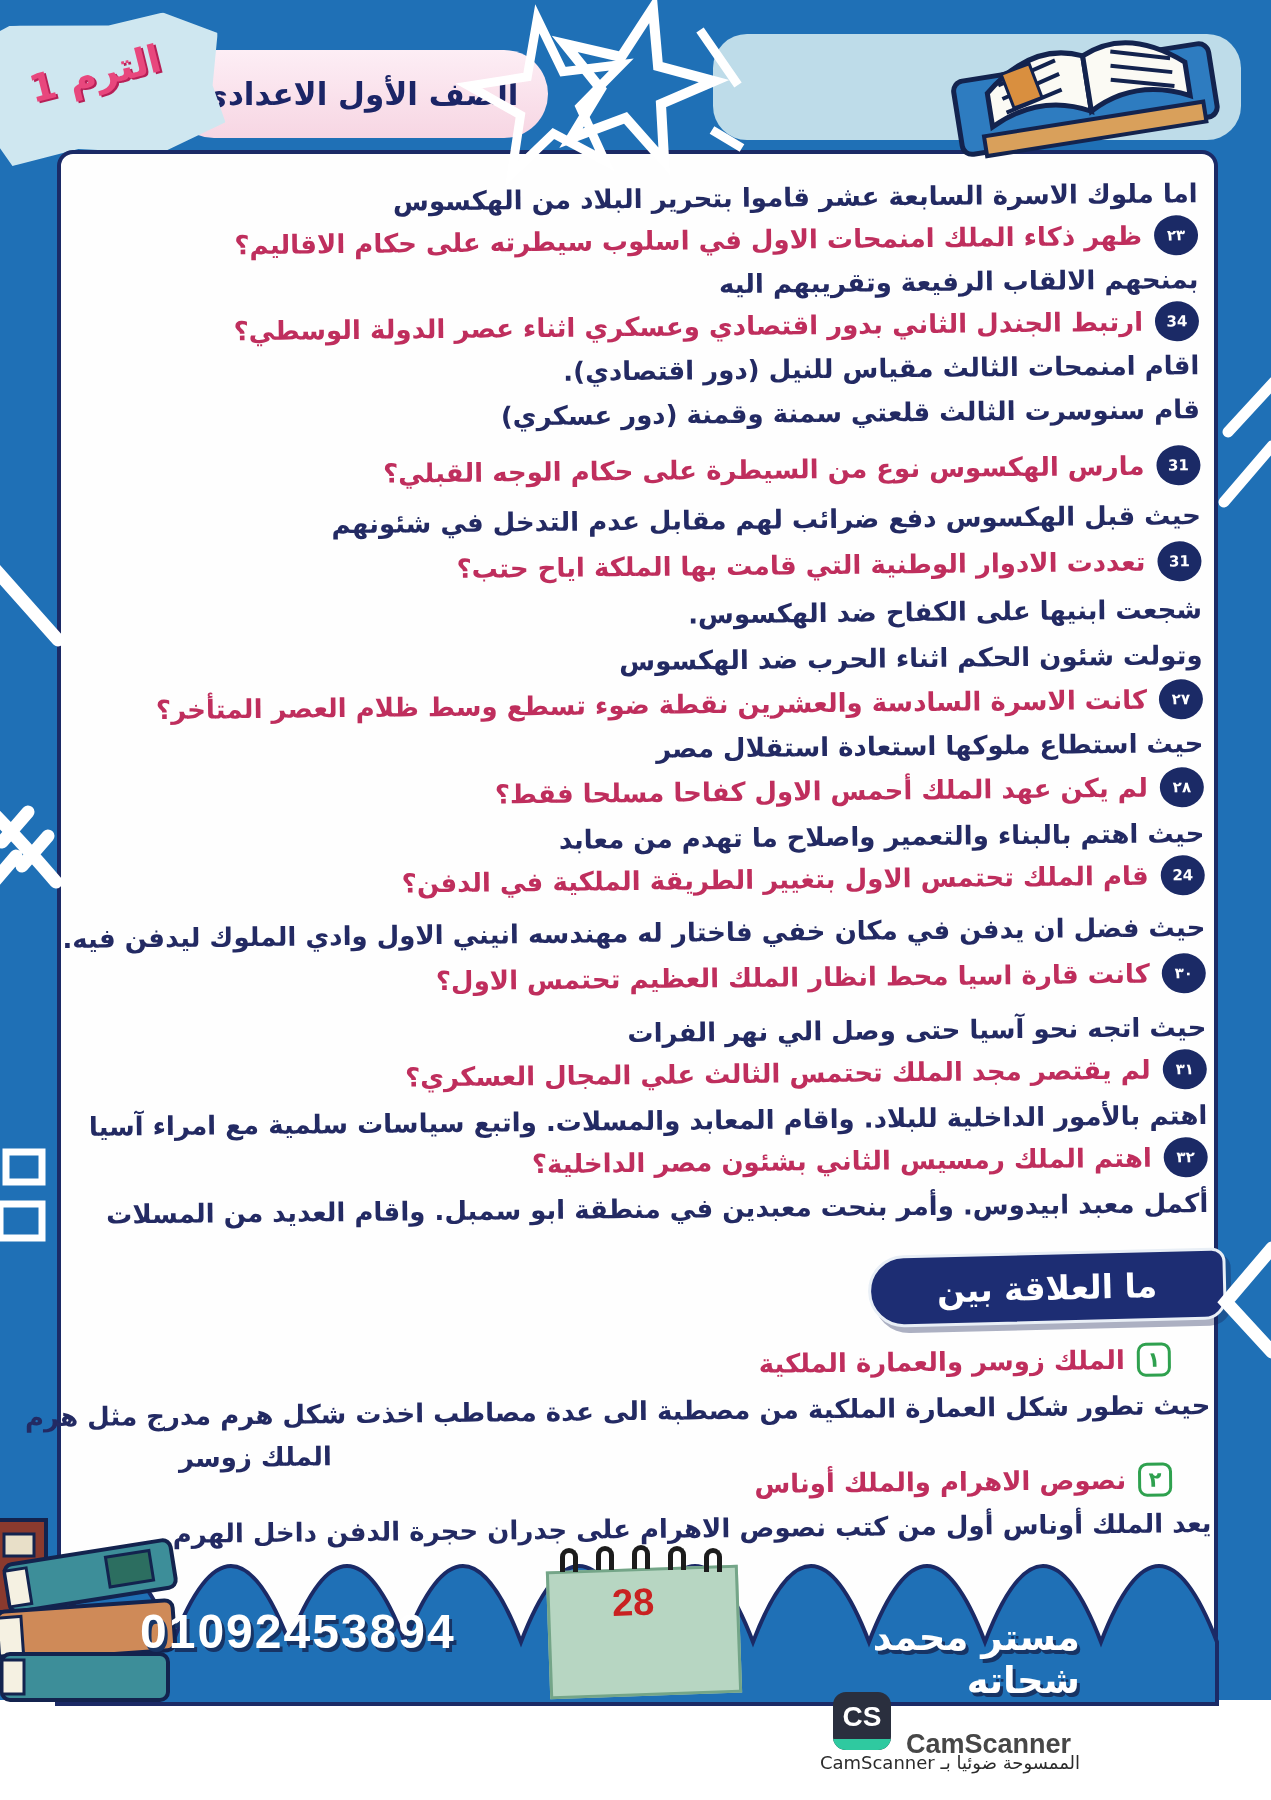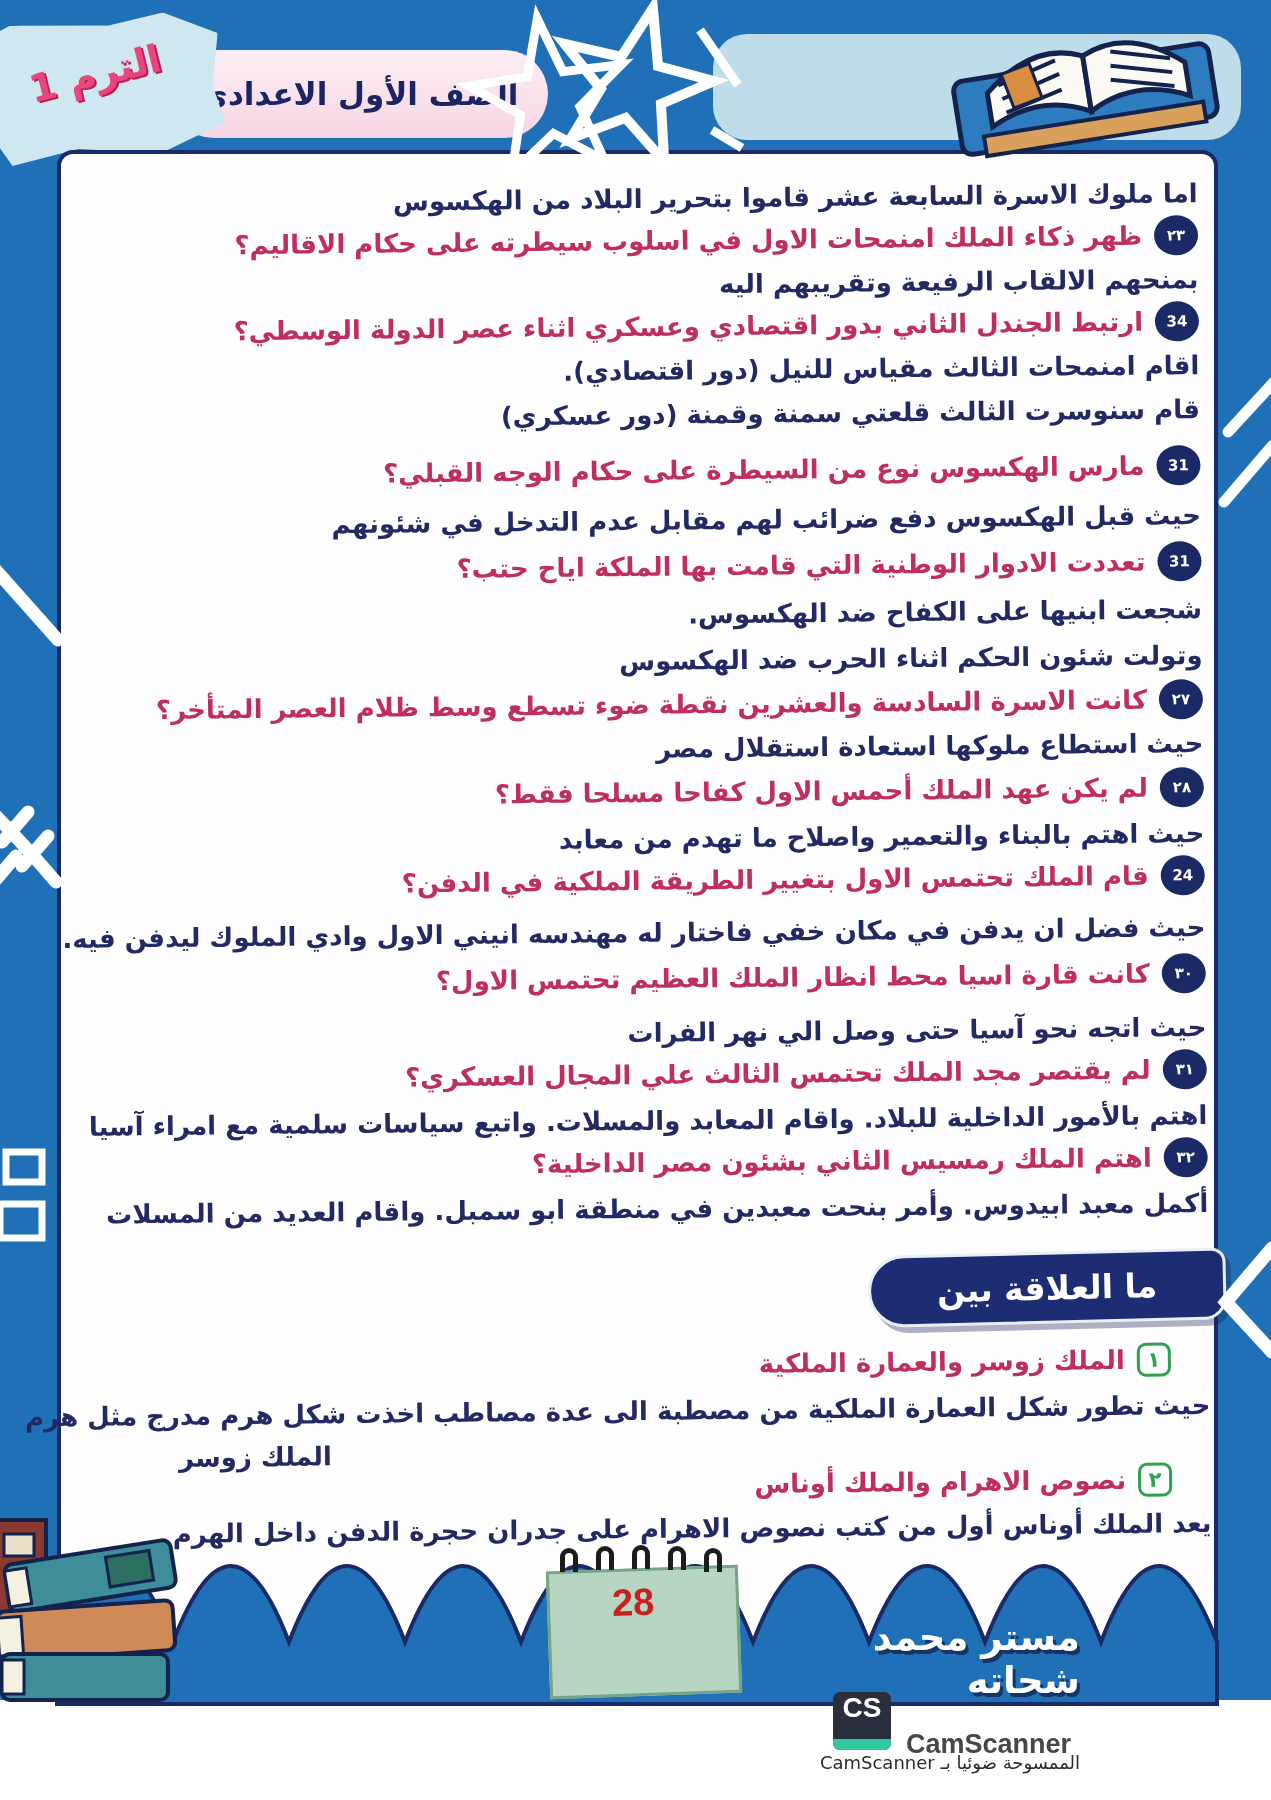--- a/index.html
+++ b/index.html
@@ -51,21 +51,21 @@
   #calendar .day{position:absolute;left:62px;top:10px;color:#c92121;font-size:38px;font-weight:bold;
                  font-family:"Liberation Sans",sans-serif;}
   .ring{position:absolute;width:18px;height:24px;border:5px solid #1c1c1c;border-bottom:none;
         border-radius:11px 11px 0 0;box-sizing:border-box;z-index:5;}
   #phone{position:absolute;left:140px;top:1604px;z-index:4;color:#ffffff;font-size:48px;font-weight:bold;
          font-family:"Liberation Sans",sans-serif;letter-spacing:2px;text-shadow:3px 4px 0 #173465;}
   #teacher{position:absolute;left:770px;top:1616px;width:310px;z-index:4;
            color:#ffffff;font-size:37px;font-weight:bold;text-shadow:3px 4px 0 #173465;}
   
   #cs-logo{position:absolute;left:833px;top:1692px;width:58px;height:58px;background:#2a2f3e;
-           border-radius:7px;z-index:4;display:flex;justify-content:center;overflow:hidden;}
+           border-radius:13px;z-index:4;display:flex;align-items:center;justify-content:center;overflow:hidden;}
   #cs-logo .cs-text{color:#ffffff;font-size:28px;font-weight:bold;font-family:"Liberation Sans",sans-serif;
                     margin-bottom:8px;}
   #cs-logo .cs-bar{position:absolute;left:0;bottom:0;width:100%;height:11px;background:#2fc9a0;}
   #cs-brand{position:absolute;left:906px;top:1700px;z-index:4;color:#474747;font-size:27px;
             font-family:"Liberation Sans",sans-serif;font-weight:600;margin-top:29px;}
   #cs-note{position:absolute;left:760px;top:1752px;width:380px;z-index:4;text-align:center;
            color:#2b2b2b;font-size:18px;}
 </style>
 </head>
 <body>
@@ -231,20 +231,21 @@
 
   <div id="calendar">
     <span class="day">28</span>
   </div>
   <div class="ring" style="left:560px;top:1548px;"></div>
   <div class="ring" style="left:596px;top:1546px;"></div>
   <div class="ring" style="left:632px;top:1545px;"></div>
   <div class="ring" style="left:668px;top:1546px;"></div>
   <div class="ring" style="left:704px;top:1548px;"></div>
 
+  <div id="phone">01092453894</div>
   <div id="teacher" dir="rtl">مستر محمد شحاته</div>
 
   <div id="cs-logo">
     <span class="cs-text">CS</span>
     <span class="cs-bar"></span>
   </div>
   <div id="cs-brand">CamScanner</div>
   <div id="cs-note" dir="rtl">الممسوحة ضوئيا بـ CamScanner</div>
 </div>
 

